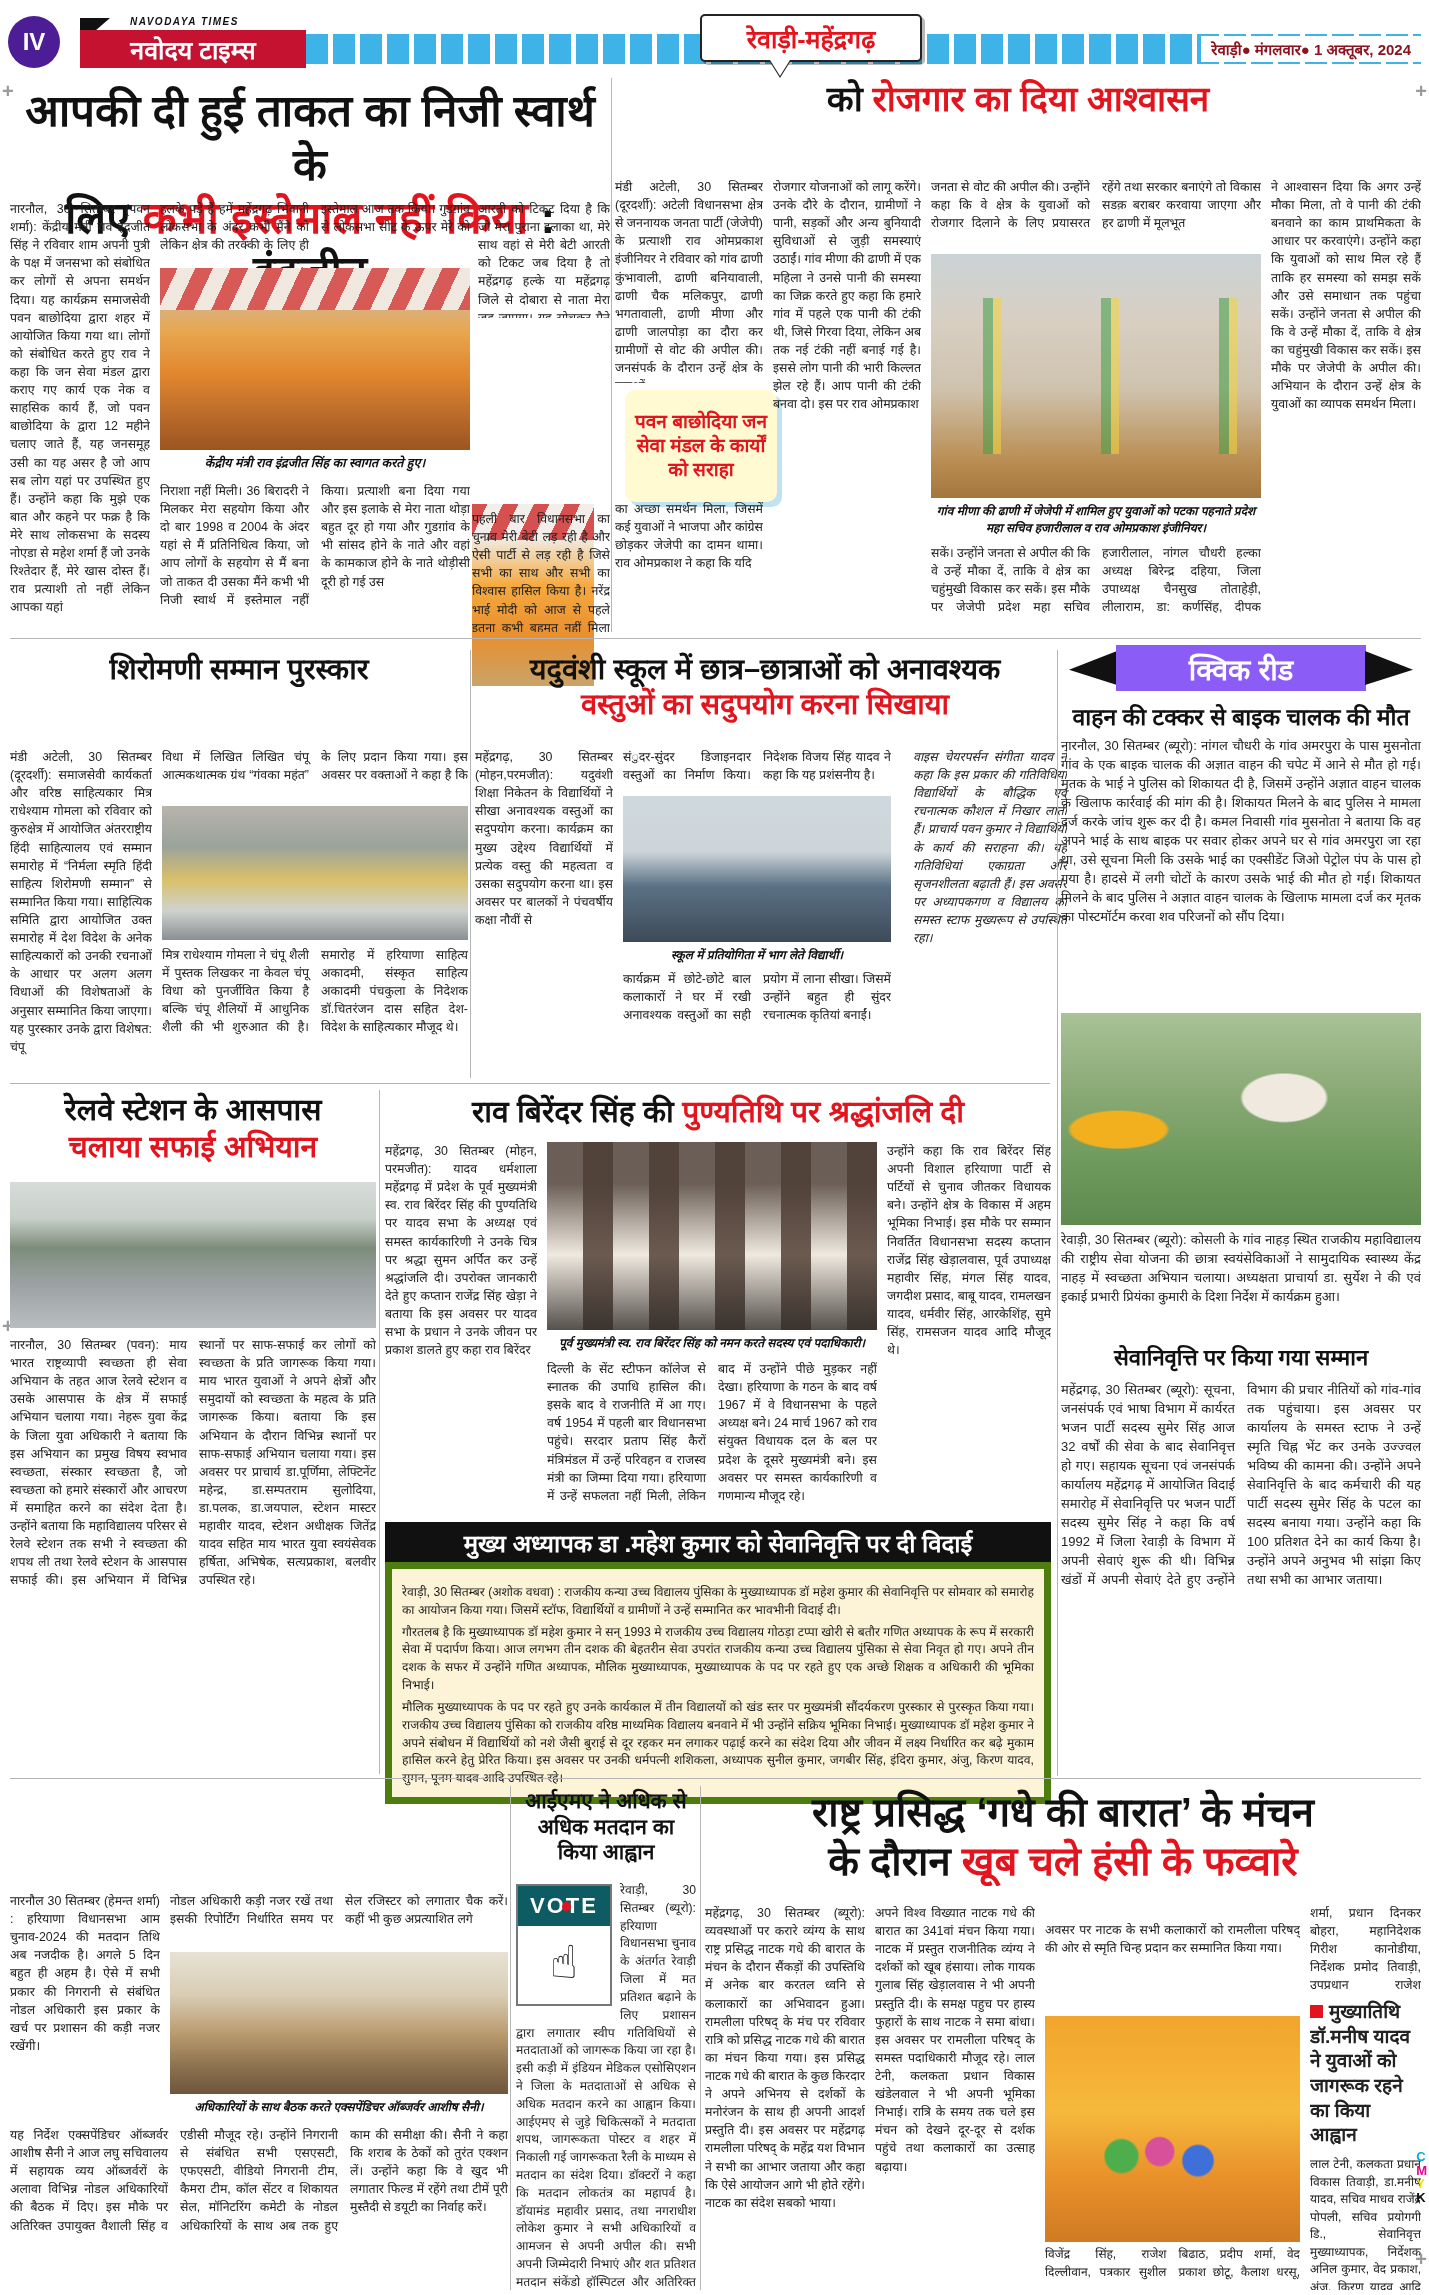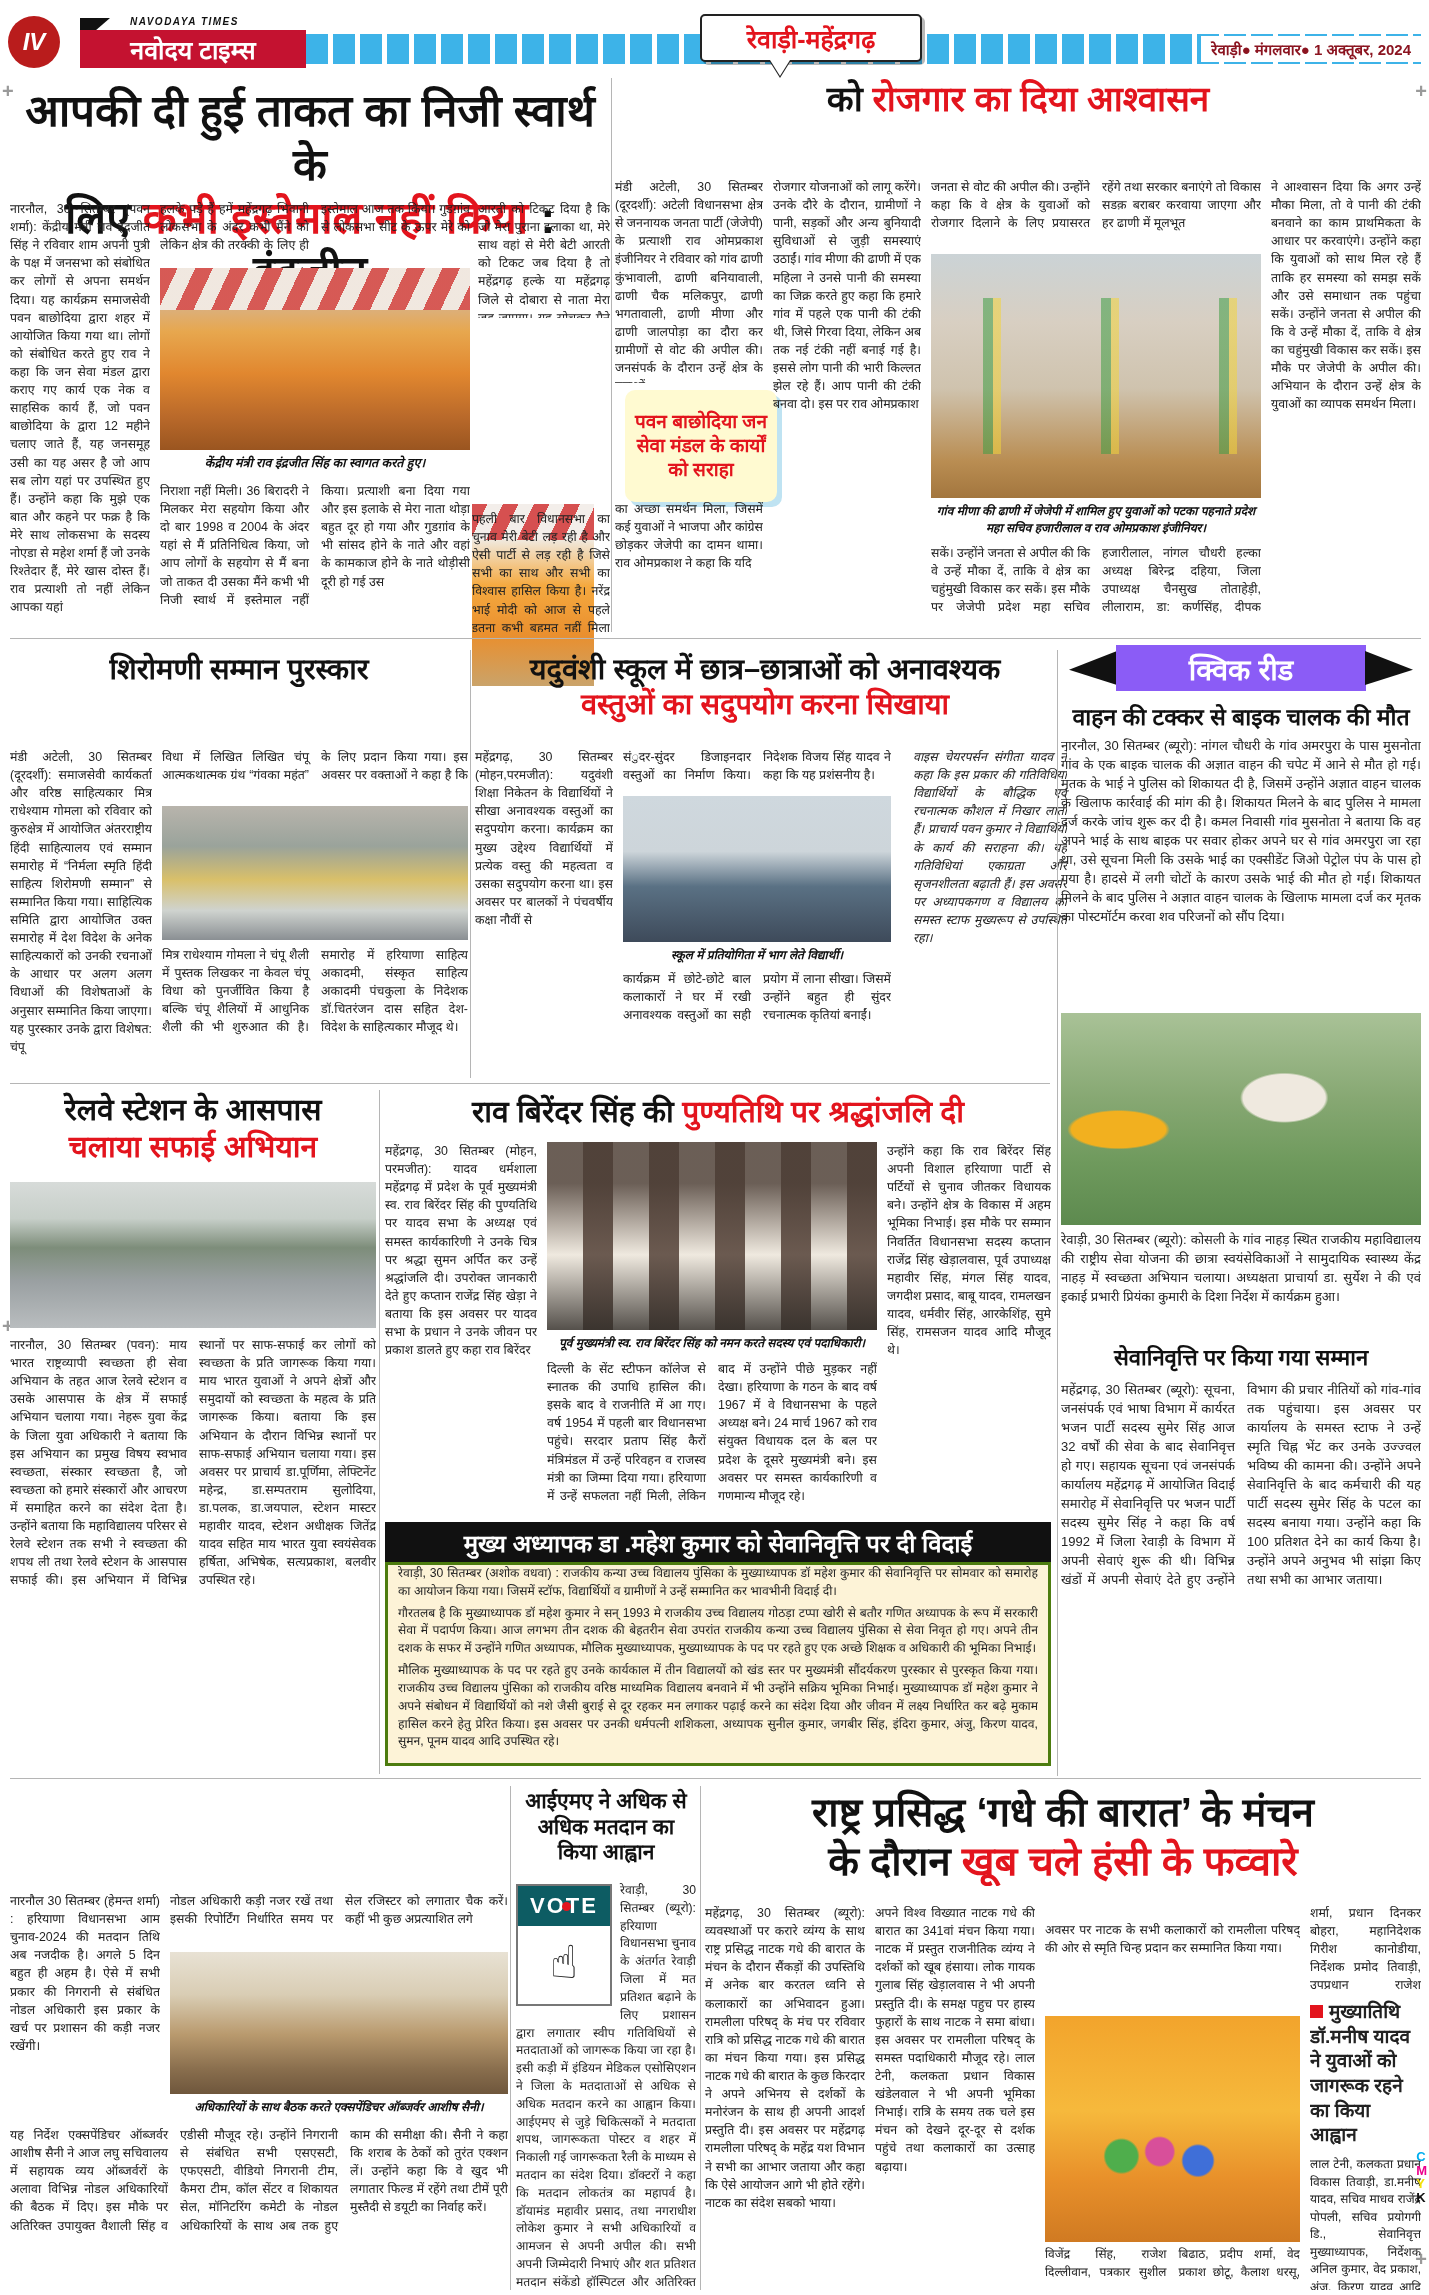--- a/index.html
+++ b/index.html
@@ -11,22 +11,22 @@
   .cols3{column-count:3;column-gap:12px;}
   .cap{font-size:12.5px;font-weight:bold;font-style:italic;text-align:center;overflow:hidden;color:#111;}
   .hl{font-weight:800;text-align:center;color:#111;line-height:1.22;overflow:hidden;}
   .red{color:#e3141d;}
   .rule{background:#b5b5b5;}
   .photo{overflow:hidden;position:relative;}
   .mark{position:absolute;color:#9a9a9a;font-size:20px;font-weight:bold;}
 
   
   .iv-circle{position:absolute;left:8px;top:16px;width:52px;height:52px;border-radius:50%;
-             background:#b91c1c;color:#fff;font-weight:800;font-size:24px;display:flex;
-             align-items:center;justify-content:center;font-style:italic;}
+             background:#4c1d95;color:#fff;font-weight:800;font-size:24px;display:flex;
+             align-items:center;justify-content:center;}
   .wedge{position:absolute;left:80px;top:18px;width:0;height:0;border-left:30px solid #111;border-bottom:26px solid transparent;}
   .brand-en{position:absolute;left:130px;top:16px;font-size:10px;letter-spacing:1.5px;font-weight:bold;font-style:italic;color:#111;}
   .brand-box{position:absolute;left:80px;top:30px;width:226px;height:38px;background:#c41230;color:#fff;
              display:flex;align-items:center;justify-content:center;font-weight:800;font-size:25px;}
   .stripes{position:absolute;left:306px;top:34px;width:1115px;height:30px;
            background:repeating-linear-gradient(90deg,#3db3e8 0 22px,#ffffff 22px 27px);}
   .dateline{position:absolute;right:8px;top:36px;background:#fff;padding:3px 10px;color:#8b1420;
             font-weight:800;font-size:15px;white-space:nowrap;}
   .bubble{position:absolute;left:700px;top:14px;width:218px;height:44px;background:#fff;border:2px solid #222;
           border-radius:5px;box-shadow:3px 3px 0 rgba(0,0,0,.28);display:flex;align-items:center;justify-content:center;
@@ -44,21 +44,21 @@
 
   
   .yellow-box{background:#fffad1;border-radius:10px;box-shadow:5px 5px 0 #bfe3f2;color:#e3141d;
               font-weight:800;font-size:19px;text-align:center;display:flex;align-items:center;justify-content:center;
               padding:6px;line-height:1.25;}
   .bullet-callout{font-weight:800;font-size:19px;line-height:1.3;color:#222;}
   .bullet-callout .sq{display:inline-block;width:13px;height:13px;background:#e3141d;margin-right:6px;}
 
   
   .blackbar{background:#111;color:#fff;font-weight:800;font-size:24px;display:flex;align-items:center;justify-content:center;}
-  .creambox{background:#fdf3d7;border:3px solid #4d7c0f;padding:0 10px;}
+  .creambox{background:#fdf3d7;border:7px solid #4d7c0f;padding:15px 10px;}
 
   
   .vote-box{float:left;width:92px;height:118px;margin:2px 8px 4px 0;border:2px solid #777;background:#fff;}
   .vote-top{position:relative;height:40px;background:#0d5c63;color:#fff;font-weight:800;font-size:22px;
             display:flex;align-items:center;justify-content:center;letter-spacing:2px;}
   .vote-dot{position:absolute;left:44px;top:16px;width:9px;height:9px;border-radius:50%;background:#e3141d;}
   .vote-hand{height:74px;display:flex;align-items:center;justify-content:center;font-size:46px;filter:grayscale(1);}
 
   
   .ph-garland{background:linear-gradient(180deg,#d9b184 0%,#d9b184 20%,#e7a74e 35%,#e1872f 58%,#b9692a 82%,#9a5520 100%);}

